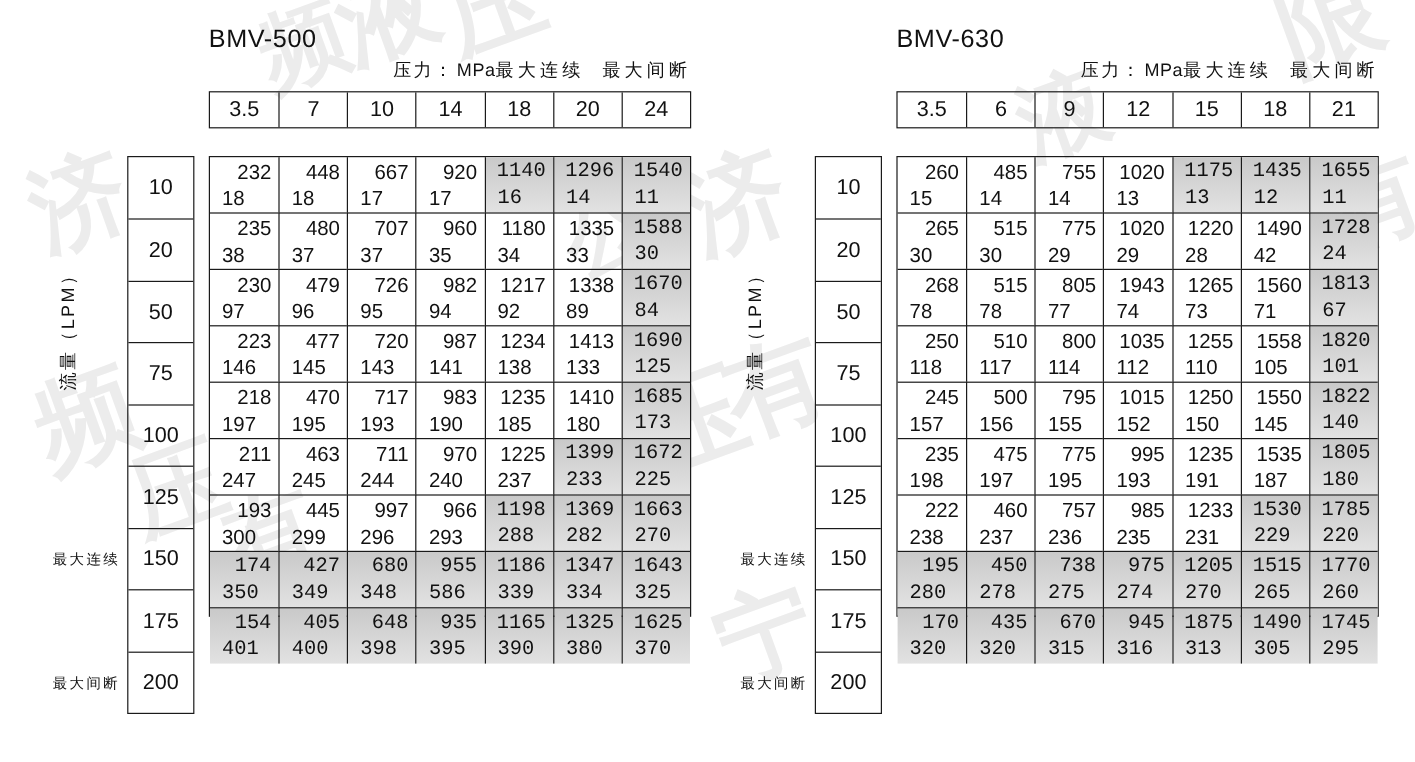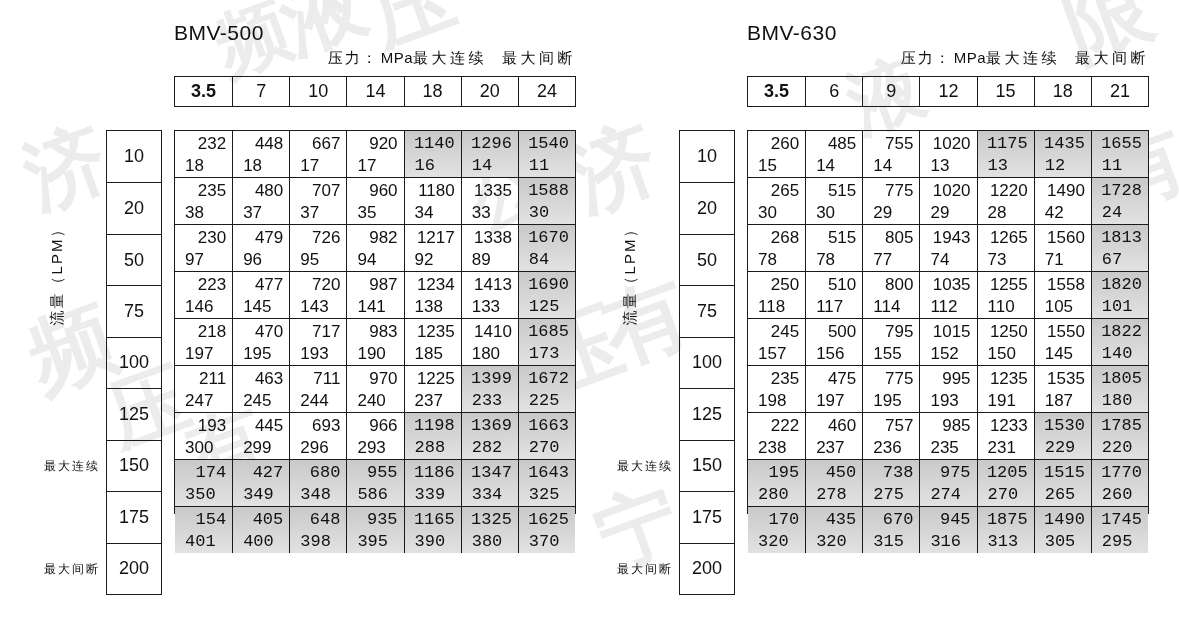--- a/index.html
+++ b/index.html
@@ -23,21 +23,21 @@
   .subtitle{position:absolute;left:146px;top:29px;width:402px;display:flex;justify-content:flex-end;font-size:15px;}
   .pressure-lab{letter-spacing:2px;}
   .pressure-unit{margin-left:2px;letter-spacing:0.5px;}
   .limits{display:flex;gap:15px;letter-spacing:3.5px;}
   .header-grid{
     position:absolute;left:146px;top:56px;width:402px;height:31px;
     display:grid;grid-template-columns:repeat(7,1fr);
     border:1.5px solid #1a1a1a;box-sizing:border-box;
   }
   .hcell{border-left:1px solid #1a1a1a;display:flex;align-items:center;justify-content:center;font-size:18px;}
-  .hcell:first-child{border-left:none;font-weight:bold;}
+  .hcell:first-child{border-left:none;}
   .label-col{
     position:absolute;left:78px;top:110px;width:56px;height:465px;
     display:grid;grid-template-rows:repeat(9,1fr);
     border:1.5px solid #1a1a1a;box-sizing:border-box;
   }
   .lcell{border-top:1px solid #1a1a1a;display:flex;align-items:center;justify-content:center;font-size:18px;}
   .lcell:first-child{border-top:none;}
   .data-grid{
     position:absolute;left:146px;top:110px;width:402px;height:384px;
     display:grid;grid-template-columns:repeat(7,1fr);grid-template-rows:repeat(9,1fr);
@@ -288,21 +288,21 @@
       </div>
       <div class="dcell">
         <div class="v-top">193</div>
         <div class="v-bot">300</div>
       </div>
       <div class="dcell">
         <div class="v-top">445</div>
         <div class="v-bot">299</div>
       </div>
       <div class="dcell">
-        <div class="v-top">693</div>
+        <div class="v-top">997</div>
         <div class="v-bot">296</div>
       </div>
       <div class="dcell">
         <div class="v-top">966</div>
         <div class="v-bot">293</div>
       </div>
       <div class="dcell shaded">
         <div class="v-top">1198</div>
         <div class="v-bot">288</div>
       </div>

